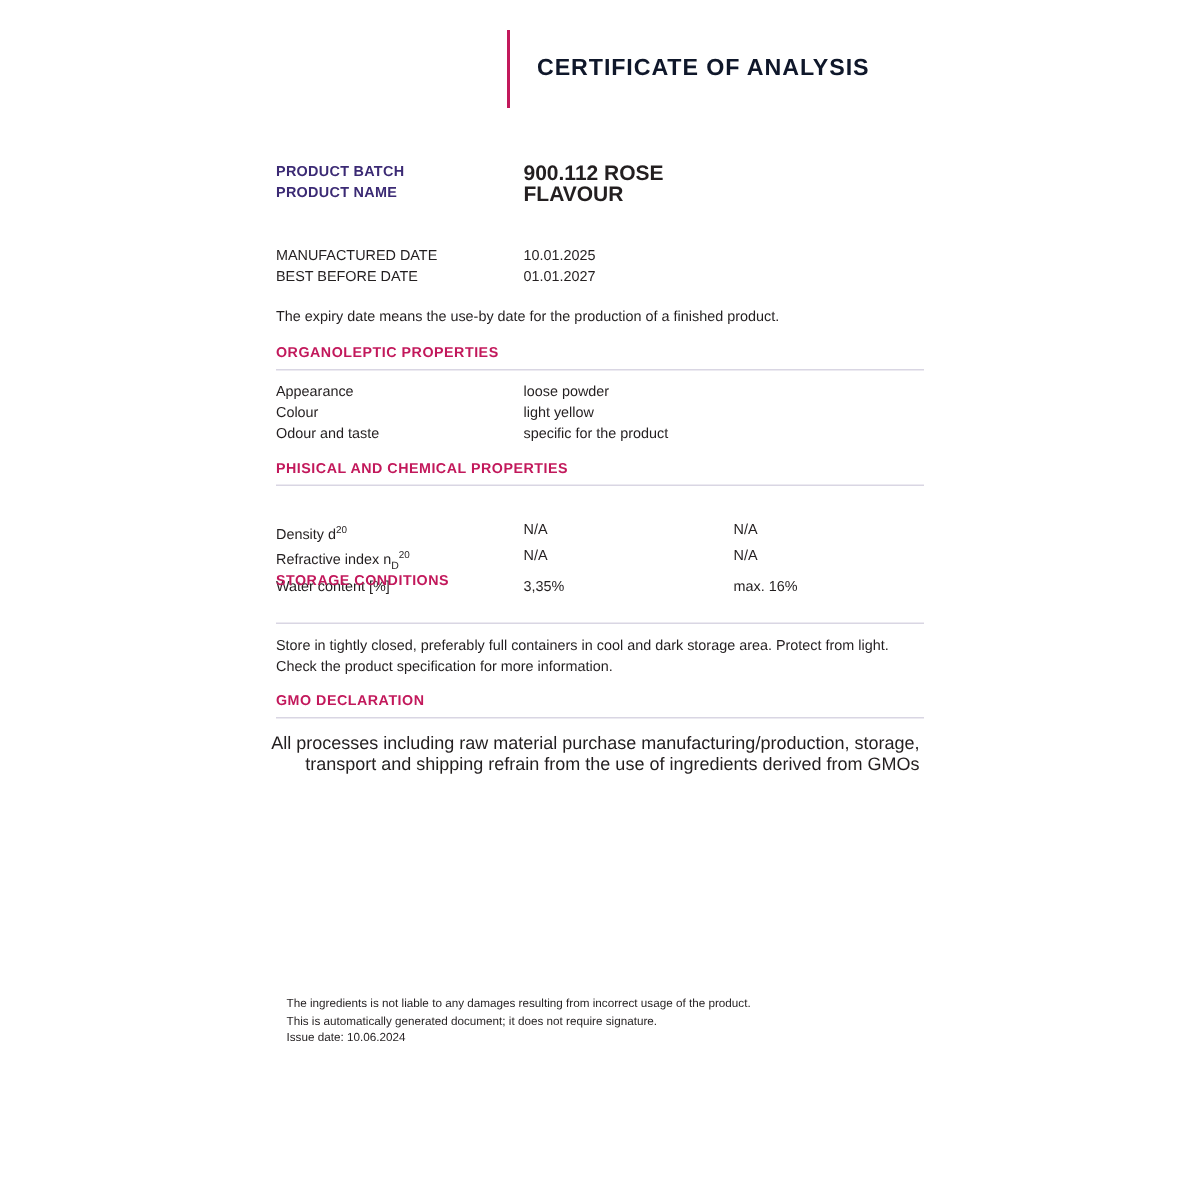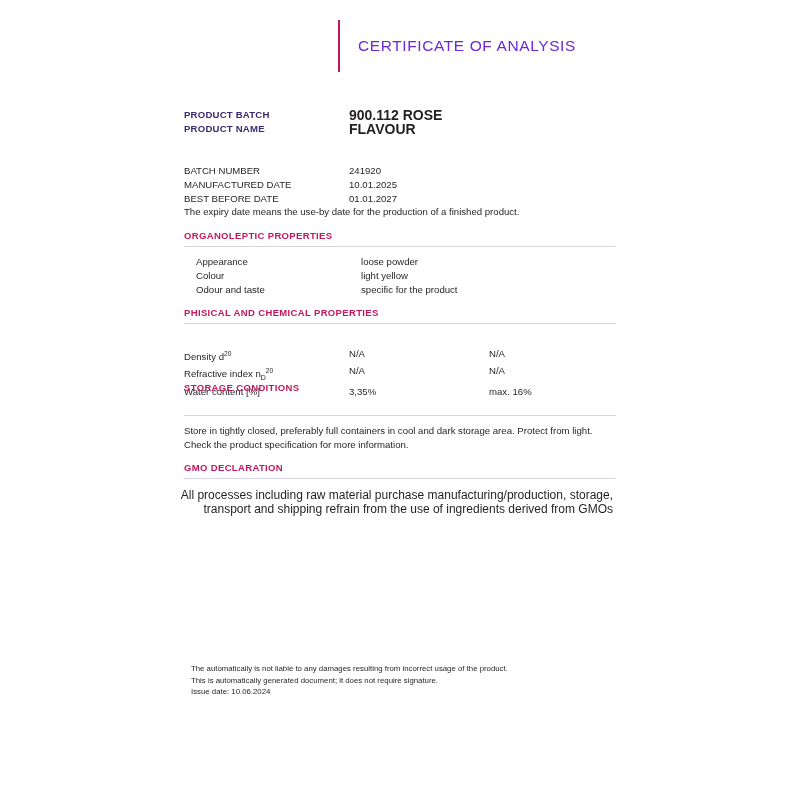--- a/index.html
+++ b/index.html
@@ -32,23 +32,23 @@
     height: 52px;
   }
   .header-rule {
     width: 2px;
     height: 52px;
     background: #c2185b;
     margin-right: 18px;
   }
   .header-title {
     font-size: 15.5px;
-    font-weight: normal;
+    font-weight: bold;
     letter-spacing: 0.6px;
-    color: #6d28d9;
+    color: #0f172a;
   }
 
   
   .section-title {
     color: #c2185b;
     font-size: 9.5px;
     font-weight: bold;
     letter-spacing: 0.35px;
     text-transform: uppercase;
   }
@@ -79,21 +79,21 @@
     font-size: 14px;
   }
 
   
   #product-block   { position: absolute; left: 184px; top: 108px; width: 440px; }
   #batch-block     { position: absolute; left: 184px; top: 164px; width: 440px; }
   #expiry-note     { position: absolute; left: 184px; top: 206px; width: 500px; font-size: 9.6px; }
 
   #organoleptic-title { position: absolute; left: 184px; top: 230px; }
   #organoleptic-rule  { position: absolute; left: 184px; top: 246px; width: 432px; }
-  #organoleptic-rows  { position: absolute; left: 184px; top: 255px; width: 440px; margin-left: 12px; }
+  #organoleptic-rows  { position: absolute; left: 184px; top: 255px; width: 440px; }
 
   #phischem-title { position: absolute; left: 184px; top: 307px; }
   #phischem-rule  { position: absolute; left: 184px; top: 323px; width: 432px; }
   #phischem-head  { position: absolute; left: 184px; top: 333px; width: 460px; }
   #phischem-rows  { position: absolute; left: 184px; top: 347px; width: 460px; }
 
   #storage-title { position: absolute; left: 184px; top: 382px; text-align: right; }
   #storage-rule  { position: absolute; left: 184px; top: 415px; width: 432px; }
   #storage-text  { position: absolute; left: 184px; top: 424px; width: 430px; font-size: 9.6px; line-height: 14px; }
 
@@ -130,24 +130,20 @@
       <div class="col-value dark-bold">900.112 ROSE</div>
     </div>
     <div class="row">
       <div class="col-label purple-bold">PRODUCT NAME</div>
       <div class="col-value dark-bold">FLAVOUR</div>
     </div>
   </div>
 
   <div id="batch-block">
     <div class="row">
-      <div class="col-label">BATCH NUMBER</div>
-      <div class="col-value">241920</div>
-    </div>
-    <div class="row">
       <div class="col-label">MANUFACTURED DATE</div>
       <div class="col-value">10.01.2025</div>
     </div>
     <div class="row">
       <div class="col-label">BEST BEFORE DATE</div>
       <div class="col-value">01.01.2027</div>
     </div>
   </div>
 
   <div id="expiry-note">The expiry date means the use-by date for the production of a finished product.</div>
@@ -191,18 +187,18 @@
 
   <div id="storage-title" class="section-title">STORAGE CONDITIONS</div>
   <div id="storage-rule" class="hr"></div>
   <div id="storage-text">Store in tightly closed, preferably full containers in cool and dark storage area. Protect from light. Check the product specification for more information.</div>
 
   <div id="gmo-title" class="section-title">GMO DECLARATION</div>
   <div id="gmo-rule" class="hr"></div>
   <div id="gmo-text">All processes including raw material purchase  manufacturing/production, storage, transport and shipping refrain from the use of ingredients derived from GMOs</div>
 
   <div id="footer">
-    <div>The automatically is not liable to any damages resulting from incorrect usage of the product.</div>
+    <div>The ingredients is not liable to any damages resulting from incorrect usage of the product.</div>
     <div>This is automatically generated document; it does not require signature.</div>
     <div>Issue date: 10.06.2024</div>
   </div>
 
 </div>
 
 </body></html>

